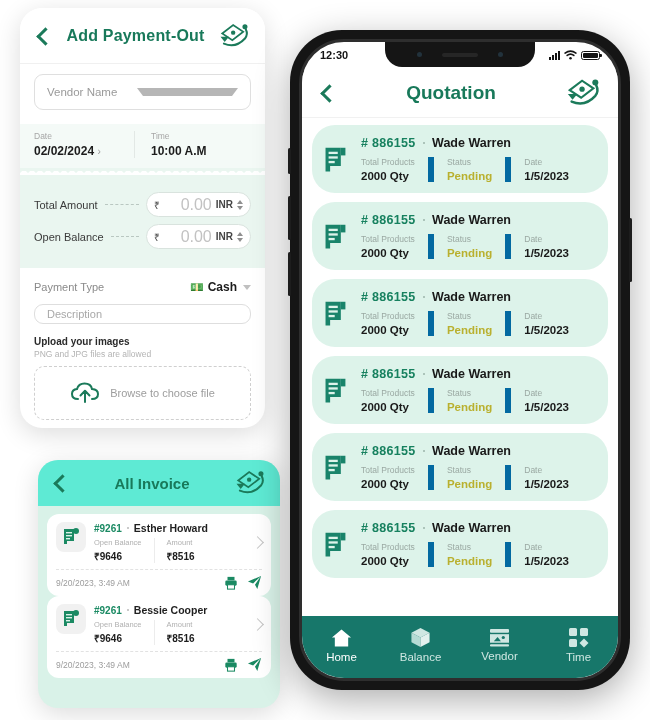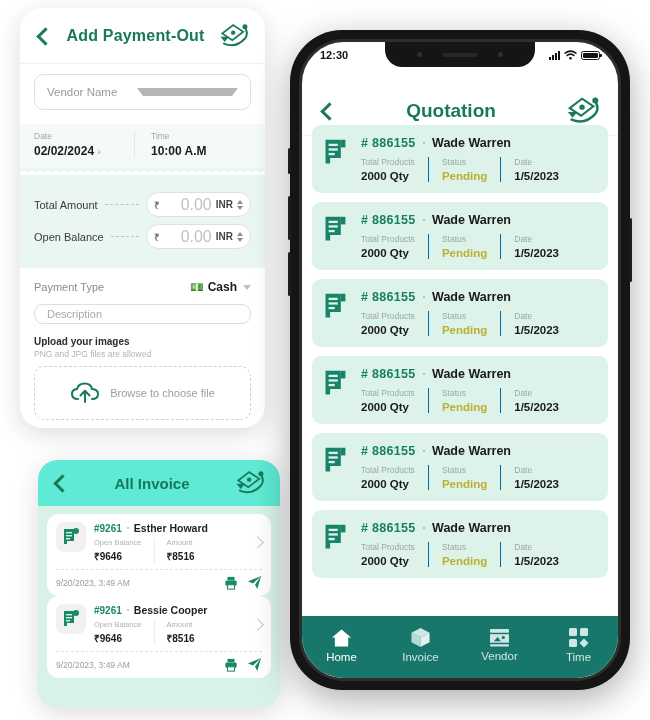--- a/index.html
+++ b/index.html
@@ -227,49 +227,48 @@
   .batt::after {
     content: ""; position: absolute; right: -3px; top: 2.5px;
     width: 1.6px; height: 3px; background: #141414; border-radius: 0 1px 1px 0;
   }
   .batt i { display: block; height: 100%; width: 100%; background: #141414; border-radius: 1px; }
 
   .app-header {
     height: 50px; display: flex; align-items: center;
     padding: 0 16px; gap: 10px; background: #fff;
     border-bottom: 1px solid #f1f1f1;
-    margin-top: 18px;
   }
   .app-title {
     flex: 1; text-align: center;
     font-size: 19px; font-weight: bold; color: #18795a;
   }
   .app-header .brand-logo { width: 38px; height: 36px; flex: 0 0 38px; }
 
   .quote-list {
     position: absolute; left: 0; right: 0;
     top: 76px; bottom: 0;
     padding: 7px 10px 0;
     display: flex; flex-direction: column; gap: 9px;
     overflow: hidden;
   }
   .quote-card {
-    background: #ddf3ea; border-radius: 9px;
-    padding: 11px 12px; display: flex; gap: 11px; align-items: flex-start;
+    background: #ddf3ea; border-radius: 23px;
+    padding: 11px 12px; display: flex; gap: 11px; align-items: center;
     flex: 0 0 auto;
   }
   .qc-icon { width: 26px; height: 28px; flex: 0 0 26px; margin-top: 2px; }
   .qc-main { flex: 1; min-width: 0; }
   .qc-title { display: flex; align-items: center; gap: 7px; }
   .qc-num { font-size: 12.5px; font-weight: bold; color: #17815f; letter-spacing: .3px; }
   .qc-dot { width: 2.5px; height: 2.5px; border-radius: 50%; background: #9bb5aa; }
   .qc-person { font-size: 12.5px; font-weight: bold; color: #191919; }
   .qc-cols { display: flex; margin-top: 7px; }
   .qc-col { padding-right: 13px; }
-  .qc-col + .qc-col { border-left: 1px solid #0369a1; padding-left: 13px; }
+  .qc-col + .qc-col { border-left: 6px solid #0369a1; padding-left: 13px; }
   .qc-col-label { font-size: 8.5px; color: #9aa8a2; margin-bottom: 3px; }
   .qc-col-value { font-size: 11.5px; font-weight: bold; color: #1a1a1a; }
   .qc-col-value.pending { color: #b9b02f; }
 
   .nav-fade {
     position: absolute; left: 0; right: 0; bottom: 62px; height: 34px;
     background: linear-gradient(to bottom, rgba(255,255,255,0), #ffffff);
     pointer-events: none;
   }
   .bottom-nav {
@@ -737,21 +736,21 @@
             <path d="M11 1 L21 9.5 H18 V19 H4 V9.5 H1 Z" fill="#ffffff"></path>
           </svg>
           <span class="nav-label">Home</span>
         </div>
         <div class="nav-item">
           <svg width="21" height="21" viewBox="0 0 22 22">
             <path d="M11 1 L20.5 6 L11 11 L1.5 6 Z" fill="#cfe7e2"></path>
             <path d="M1.5 6 L11 11 V21 L1.5 16 Z" fill="#b5dbd4"></path>
             <path d="M20.5 6 L11 11 V21 L20.5 16 Z" fill="#e3f1ee"></path>
           </svg>
-          <span class="nav-label">Invoice</span>
+          <span class="nav-label">Balance</span>
         </div>
         <div class="nav-item">
           <svg width="21" height="19" viewBox="0 0 22 20">
             <rect x="1" y="1" width="20" height="4" rx="1" fill="#cfe7e2"></rect>
             <rect x="1" y="6.5" width="20" height="9" fill="#cfe7e2"></rect>
             <path d="M5 14 L9 9.5 L12.5 14 Z" fill="#17776a"></path>
             <circle cx="15" cy="10" r="1.7" fill="#17776a"></circle>
             <rect x="1" y="17" width="20" height="2.5" rx="1" fill="#cfe7e2"></rect>
           </svg>
           <span class="nav-label">Vendor</span>

